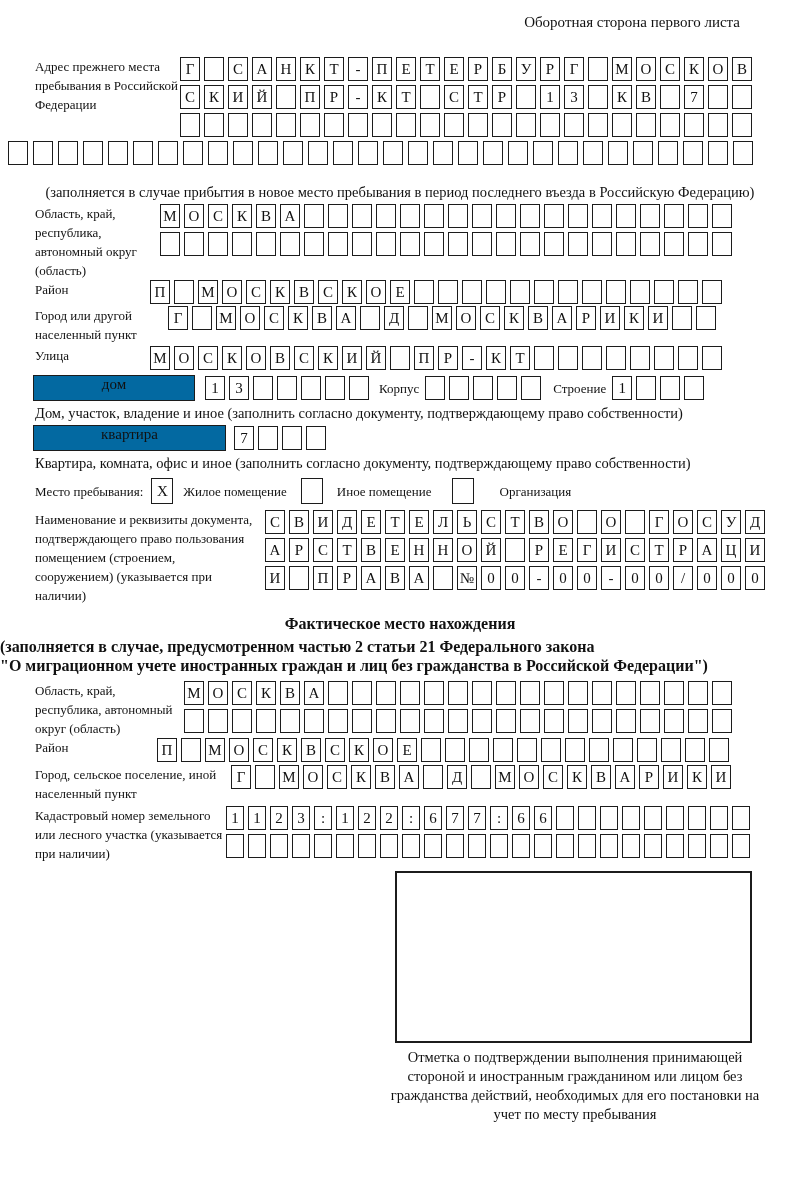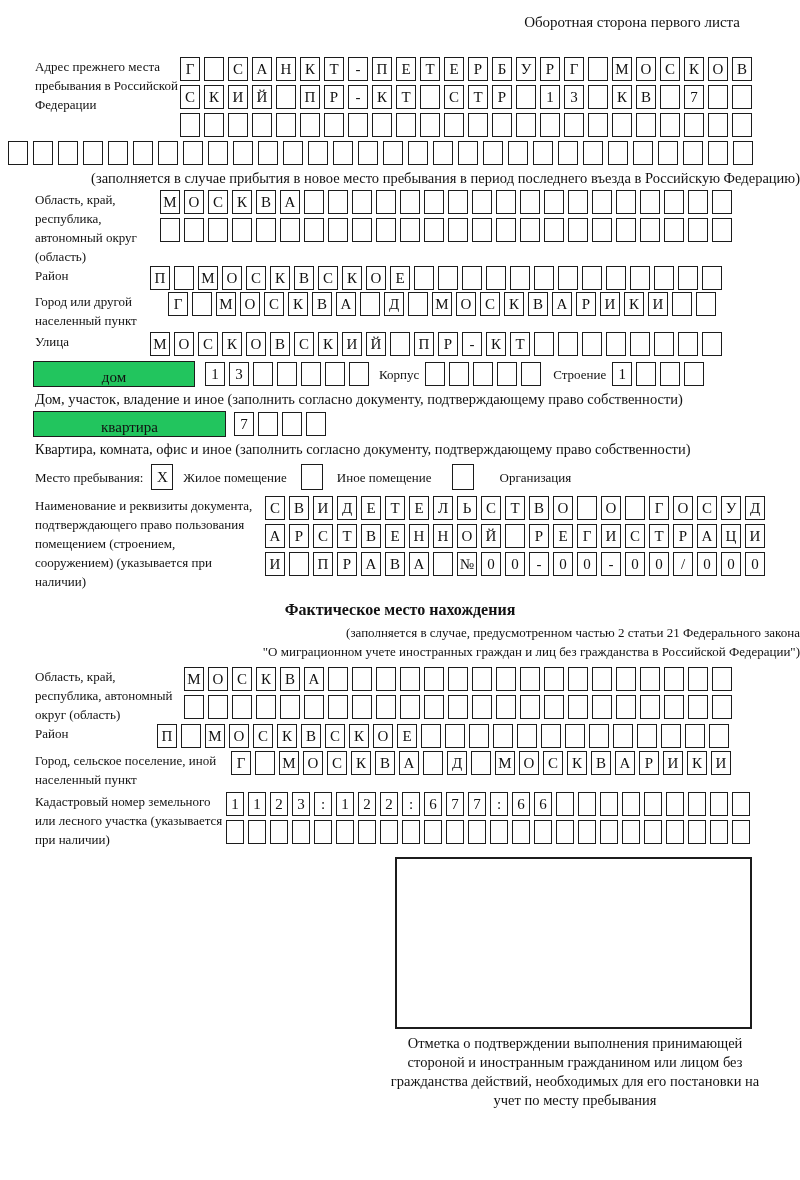--- a/index.html
+++ b/index.html
@@ -18,25 +18,25 @@
   .cell{
     box-sizing:border-box;flex:0 0 20px;width:20px;height:24px;
     border:1.5px solid #1c1c1c;display:flex;align-items:center;justify-content:center;
     font-size:15px;line-height:1;background:#fff;
   }
   .narrow .cell{flex:0 0 18px;width:18px;}
   .fullrow{margin-left:8px;margin-top:4px;gap:5px;}
   .caption{font-size:14.5px;line-height:18px;}
   .center{text-align:center;}
   .sec-title{font-size:16px;font-weight:bold;text-align:center;margin-top:8px;}
-  .subt{font-size:13px;line-height:19px;text-align:right;}
+  .subt{font-size:16px;line-height:19px;text-align:left;font-weight:bold;}
 
   .fieldbox{
     box-sizing:border-box;height:26px;border:1.5px solid #1c1c1c;
-    display:flex;align-items:flex-end;justify-content:center;font-size:15px;background:#22c55e;
+    display:flex;align-items:flex-start;justify-content:center;font-size:15px;background:#0369a1;
   }
   .chk{
     box-sizing:border-box;width:22px;height:26px;border:1.5px solid #1c1c1c;
     display:inline-flex;align-items:center;justify-content:center;font-size:15px;background:#fff;
   }
   .inline{display:flex;align-items:center;}
 
   
   .w-prev{width:145px;}
   .w-obl{width:125px;}
@@ -170,21 +170,21 @@
       <span class="cell"></span>
       <span class="cell"></span>
       <span class="cell"></span>
       <span class="cell"></span>
       <span class="cell"></span>
       <span class="cell"></span>
       <span class="cell"></span>
       <span class="cell"></span>
       <span class="cell"></span>
     </div>
-  <div class="caption center" style="margin-top:4px;text-align:right;">(заполняется в случае прибытия в новое место пребывания в период последнего въезда в Российскую Федерацию)</div>
+  <div class="caption center" style="margin-top:18px;">(заполняется в случае прибытия в новое место пребывания в период последнего въезда в Российскую Федерацию)</div>
 
 
   <div class="frow ml35" style="margin-top:3px;">
     <div class="label w-obl">Область, край, республика, автономный округ (область)</div>
     <div class="rows">
       <div class="cellrow">
           <span class="cell">М</span>
           <span class="cell">О</span>
           <span class="cell">С</span>
           <span class="cell">К</span>

